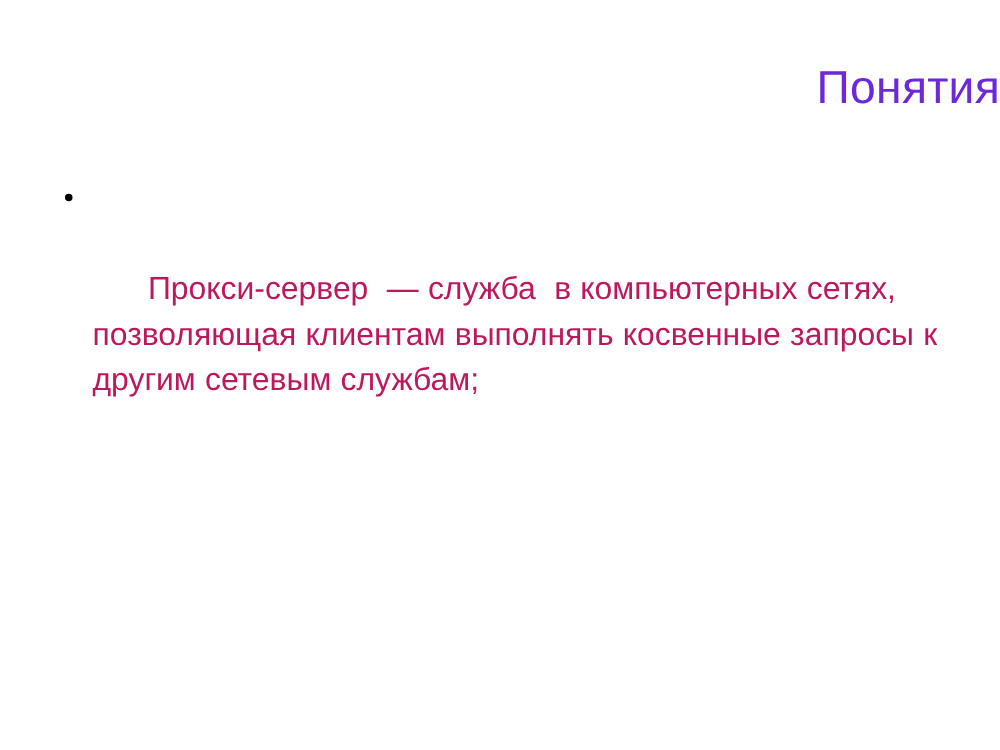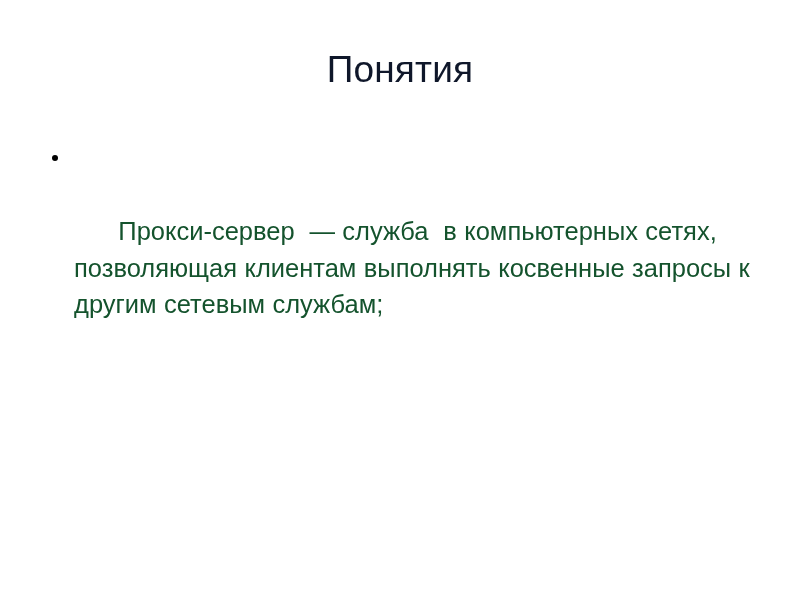--- a/index.html
+++ b/index.html
@@ -21,45 +21,45 @@
     height: 600px;
     background: #ffffff;
     box-sizing: border-box;
   }
 
   .slide-title {
     position: absolute;
     left: 0;
     top: 48px;
     width: 800px;
-    text-align: center;
+    text-align: right;
     font-size: 37px;
     font-weight: normal;
     line-height: 44px;
     letter-spacing: 0.2px;
-    color: #0f172a;
+    color: #6d28d9;
     white-space: pre;
   }
 
   .body-block {
     position: absolute;
     left: 48px;
     top: 140px;
     width: 710px;
   }
 
   .bullet-item {
     position: relative;
     display: block;
     padding-left: 26px;
     margin: 0 0 0 0;
     font-size: 25.5px;
     line-height: 36.5px;
     font-weight: normal;
-    color: #14532d;
+    color: #be185d;
     text-align: left;
     white-space: pre-wrap;
     word-spacing: 0.3px;
   }
 
   .bullet-marker {
     position: absolute;
     left: 4px;
     top: 15px;
     width: 6px;

